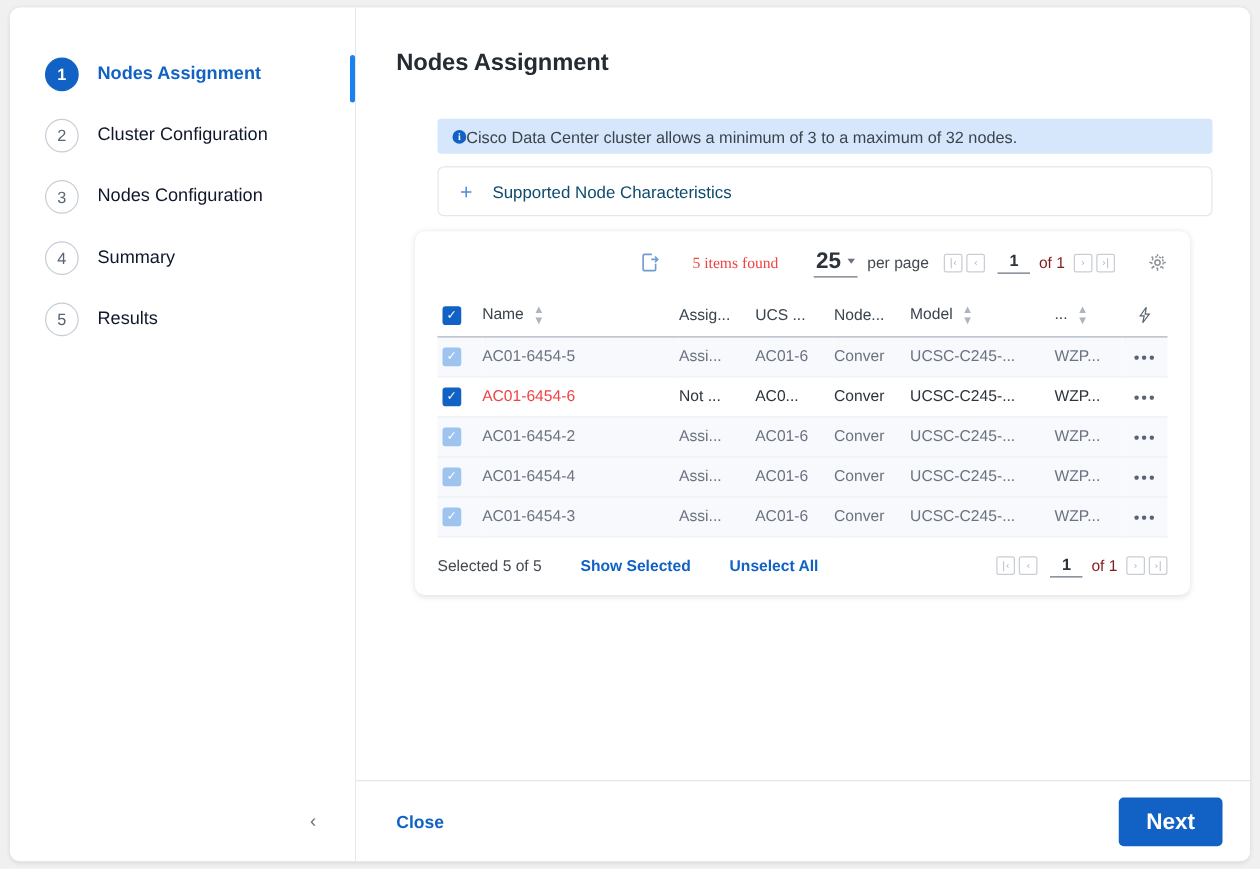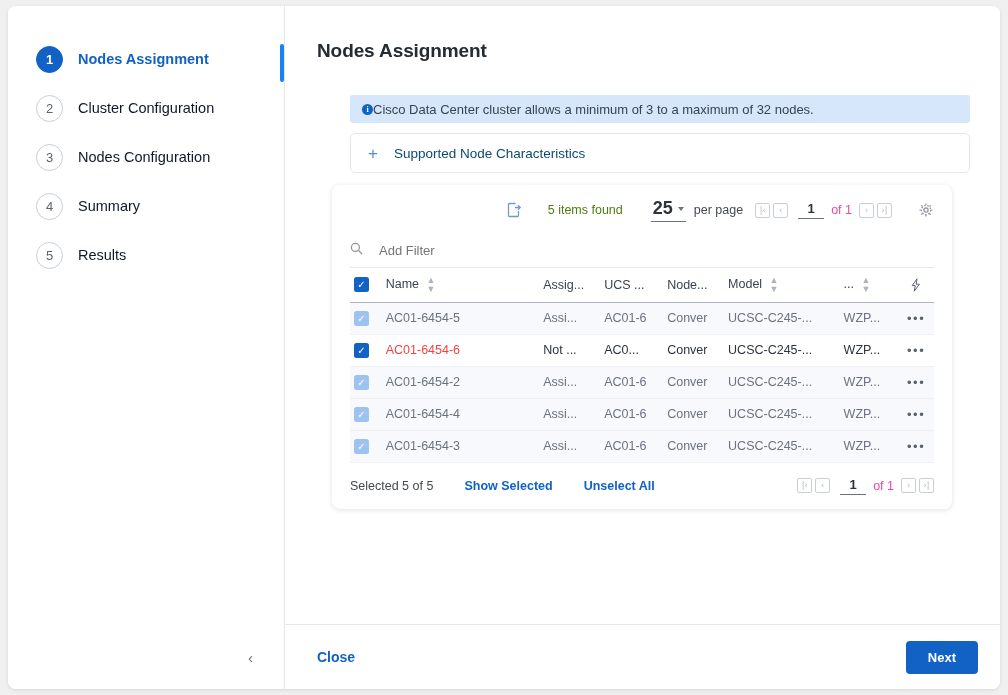--- a/index.html
+++ b/index.html
@@ -226,21 +226,21 @@
     height: 50px;
     display: flex;
     align-items: center;
     justify-content: flex-end;
     gap: 0;
     font-size: 12.5px;
     color: #43494f;
   }
 
   .export-icon { margin-right: 26px; display:flex; }
-  .items-found { margin-right: 28px; color: #4d7c0f; }
+  .items-found { margin-right: 28px; color: #ef4444; font-family: Liberation Serif, serif; }
 
   .per-page-select {
     display: flex;
     align-items: center;
     border-bottom: 1px solid #6b7280;
     padding: 0 2px 2px 2px;
     cursor: pointer;
   }
   .per-page-value { font-size: 18px; font-weight: bold; color: #2c333a; }
   .caret-down {
@@ -269,21 +269,21 @@
     width: 26px;
     text-align: center;
     font-size: 13px;
     font-weight: bold;
     color: #2c333a;
     border-bottom: 1px solid #6b7280;
     margin: 0 7px 0 10px;
     padding-bottom: 2px;
     cursor: text;
   }
-  .pg-of { color: #ec4899; margin-right: 4px; }
+  .pg-of { color: #7f1d1d; margin-right: 4px; }
   .gear-icon { margin-left: 26px; cursor: pointer; display: flex; }
 
   
   .filter-row {
     height: 33px;
     display: flex;
     align-items: center;
     border-bottom: 1px solid #e4e7ec;
     padding-bottom: 2px;
   }
@@ -394,21 +394,21 @@
     color: #1162c4;
     font-weight: bold;
     font-size: 14px;
     cursor: pointer;
   }
   .next-btn {
     margin-left: auto;
     background: #1162c4;
     color: #fff;
     font-weight: bold;
-    font-size: 13px;
+    font-size: 18px;
     border: none;
     border-radius: 4px;
     padding: 9px 22px;
     cursor: pointer;
     font-family: "Liberation Sans", sans-serif;
   }
 
   .collapse-chevron {
     position: absolute;
     left: -37px;
@@ -502,29 +502,20 @@
                 <circle cx="8" cy="8" r="2.1"></circle>
                 <path d="M8 1.4 v1.6 M8 13 v1.6 M1.4 8 h1.6 M13 8 h1.6
                          M3.3 3.3 l1.2 1.2 M11.5 11.5 l1.2 1.2
                          M12.7 3.3 l-1.2 1.2 M4.5 11.5 l-1.2 1.2"></path>
                 <circle cx="8" cy="8" r="4.6" stroke-dasharray="1.6 1.6"></circle>
               </g>
             </svg>
           </div>
         </div>
 
-        <div class="filter-row">
-          <span>
-            <svg width="13" height="13" viewBox="0 0 13 13">
-              <circle cx="5.4" cy="5.4" r="4" fill="none" stroke="#8b9099" stroke-width="1.2"></circle>
-              <path d="M8.4 8.4 L12 12" stroke="#8b9099" stroke-width="1.2"></path>
-            </svg>
-          </span>
-          <input class="filter-input" type="text" placeholder="Add Filter" style="">
-        </div>
 
         <table>
           <thead>
             <tr>
               <th class="col-cb">
                 <span class="cb checked">✓</span>
               </th>
               <th class="col-name">
                 <span>Name</span>
                 <span class="sort-ico">▲<br>▼</span>

